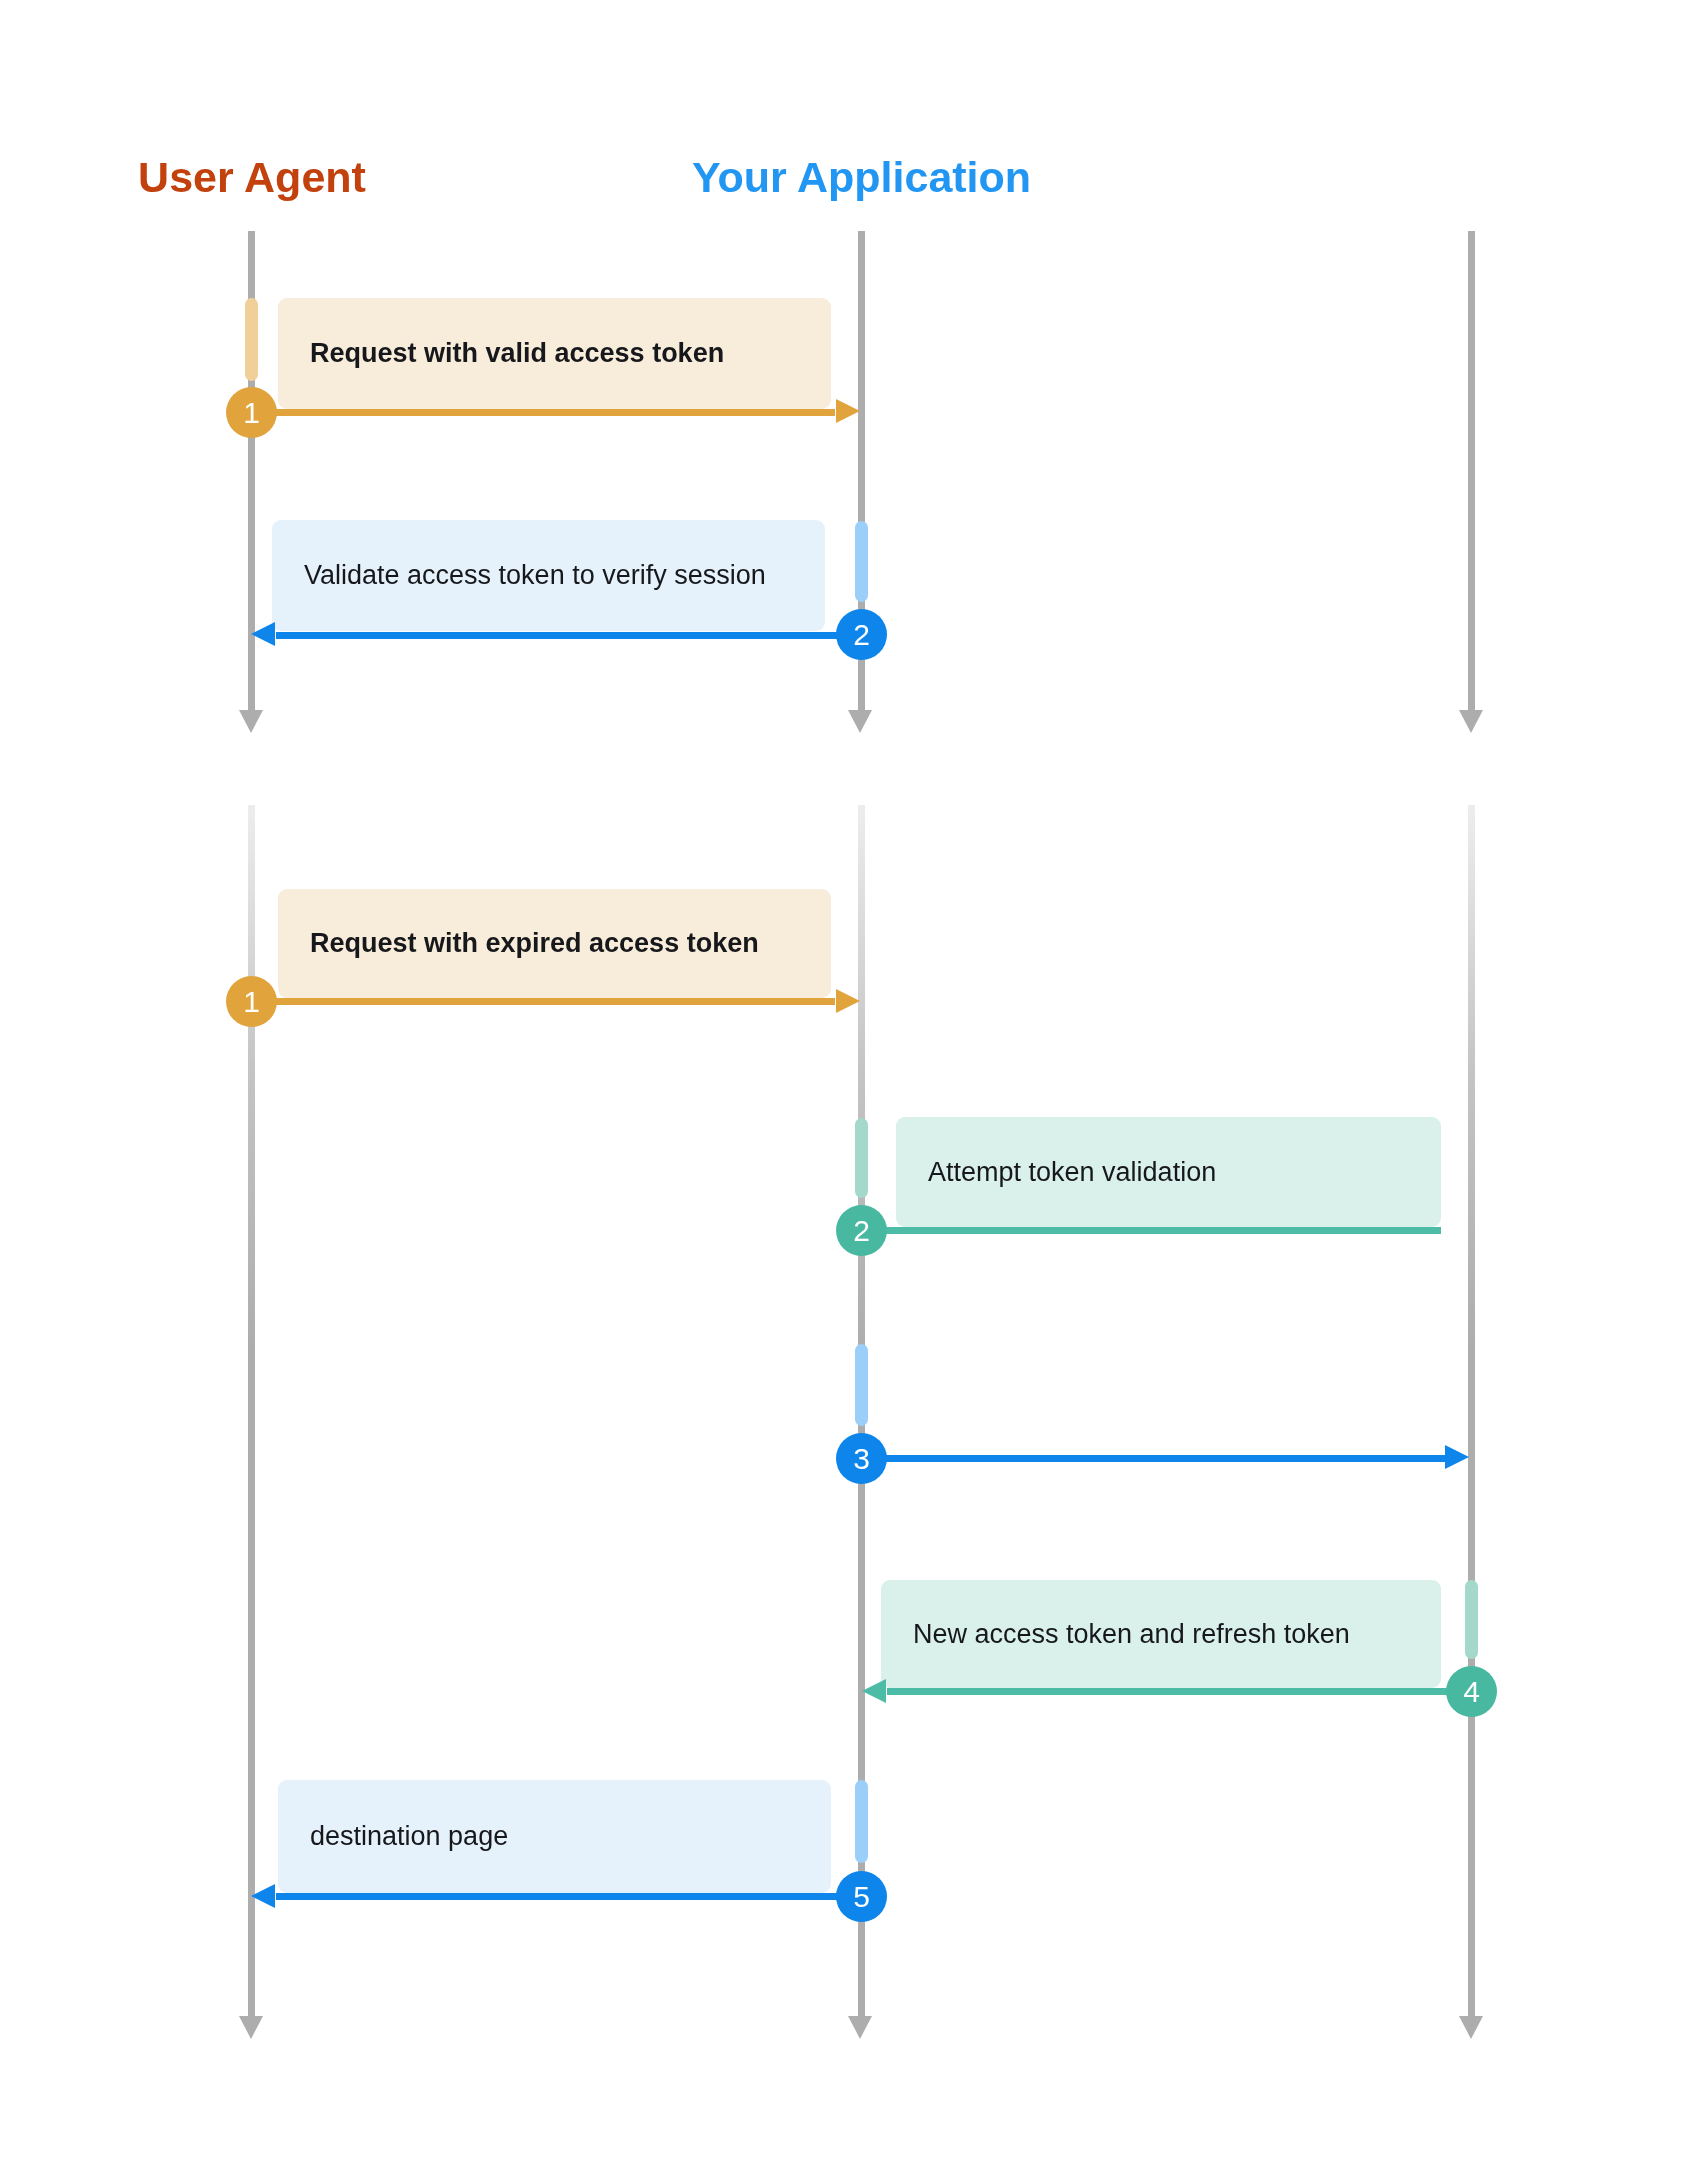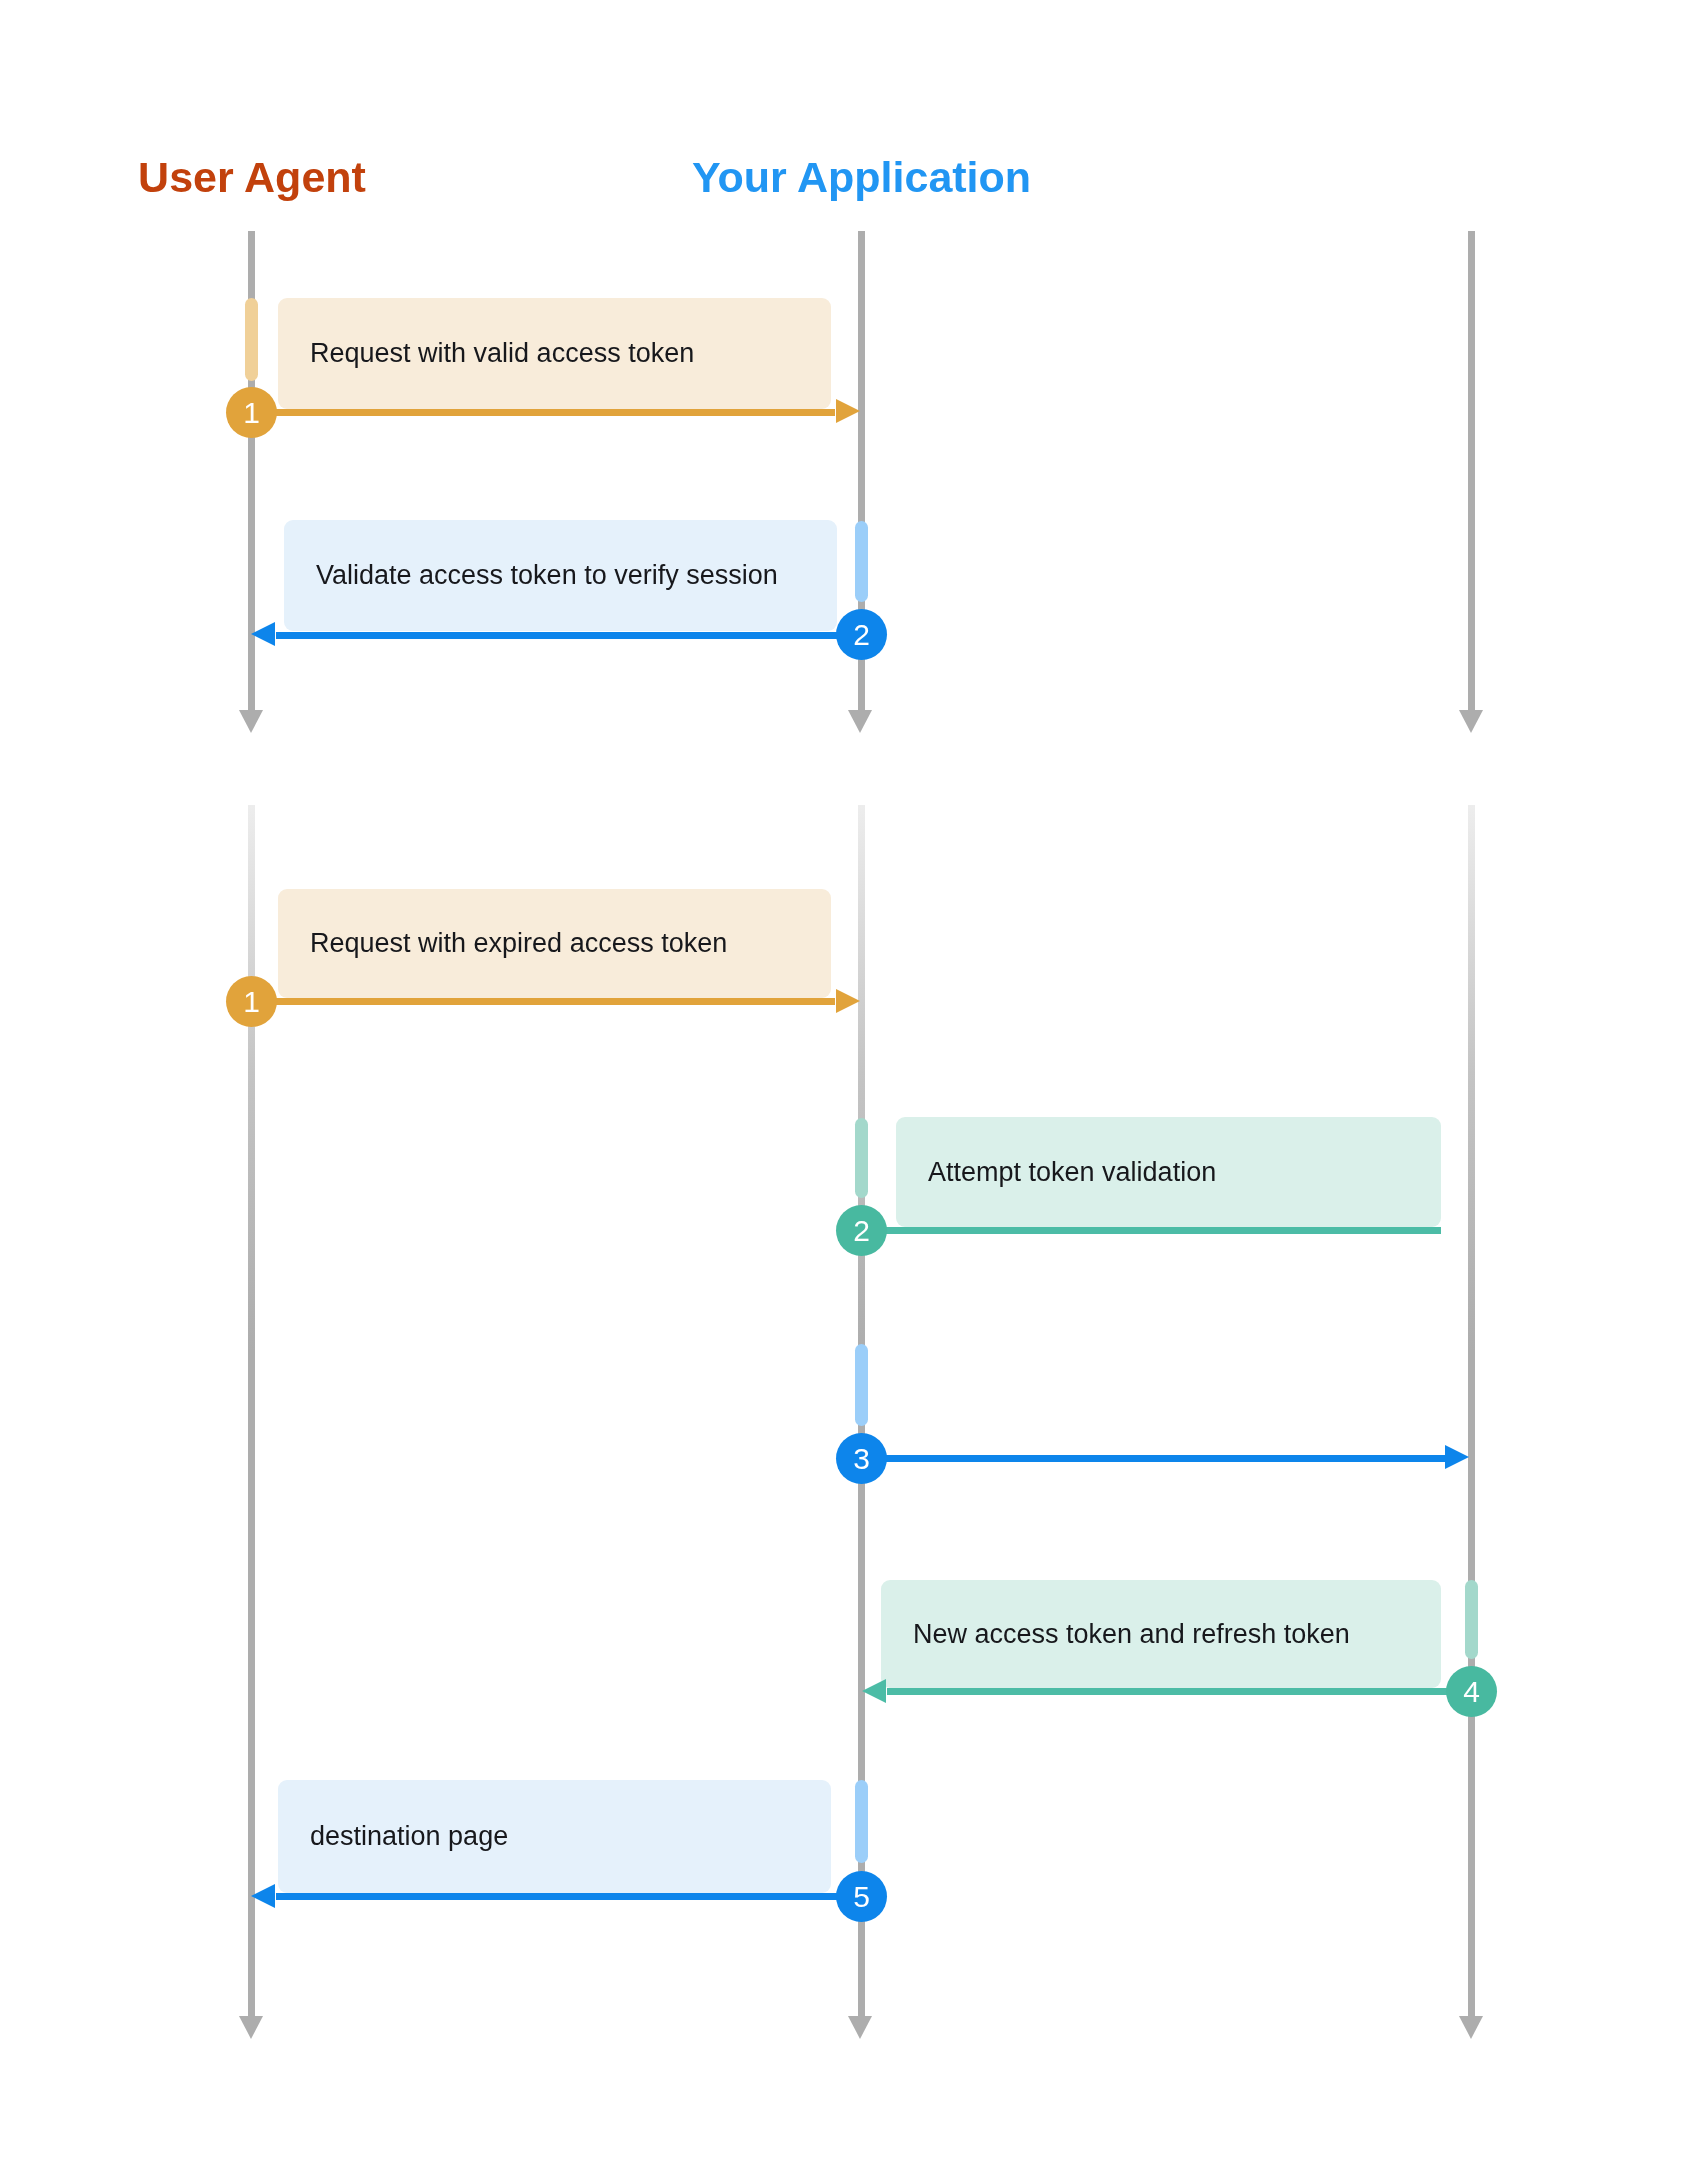--- a/index.html
+++ b/index.html
@@ -21,21 +21,21 @@
 
   
   .act{position:absolute;width:13.4px;border-radius:6.7px;}
   .act.orange{background:#F0D098;}
   .act.blue{background:#9BCEF9;}
   .act.teal{background:#A3D8CB;}
 
   
   .mbox{position:absolute;border-radius:9px;display:flex;flex-direction:column;justify-content:center;
         padding-left:32px;box-sizing:border-box;font-size:27px;line-height:41px;color:#17181C;}
-  .mbox.cream{background:#F8ECDA;}
+  .mbox.cream{background:#F8ECDA;font-weight:bold;}
   .mbox.bluebg{background:#E5F1FB;}
   .mbox.tealbg{background:#DAF0EA;}
 
   
   .shaft{position:absolute;height:6.7px;}
   .shaft.orange{background:#E1A33B;}
   .shaft.blue{background:#0D85EB;}
   .shaft.teal{background:#4CBCA6;}
   .ah{position:absolute;width:0;height:0;border-top:12.8px solid transparent;border-bottom:12.8px solid transparent;}
   .ah.right.orange{border-left:24.5px solid #E1A33B;}
@@ -76,21 +76,21 @@
   <div class="mbox cream" style="left:278px;top:298px;width:553px;height:111px;">
     <span>Request with valid access token</span>
   </div>
   <div class="shaft orange" style="left:251px;top:409px;width:584px;"></div>
   <div class="ah right orange" style="left:836px;top:399px;"></div>
   <div class="badge orange" style="left:226px;top:387px;">
     <span>1</span>
   </div>
 
   <div class="act blue" style="left:855px;top:521px;height:81px;"></div>
-  <div class="mbox bluebg" style="left:284px;top:520px;width:553px;height:111px;">
+  <div class="mbox bluebg" style="left:272px;top:520px;width:553px;height:111px;">
     <span>Validate access token to verify session</span>
   </div>
   <div class="shaft blue" style="left:276px;top:632px;width:585px;"></div>
   <div class="ah left blue" style="left:251px;top:622px;"></div>
   <div class="badge blue" style="left:836px;top:609px;">
     <span>2</span>
   </div>
 
   <div class="mbox cream" style="left:278px;top:889px;width:553px;height:109px;">
     <span>Request with expired access token</span>

